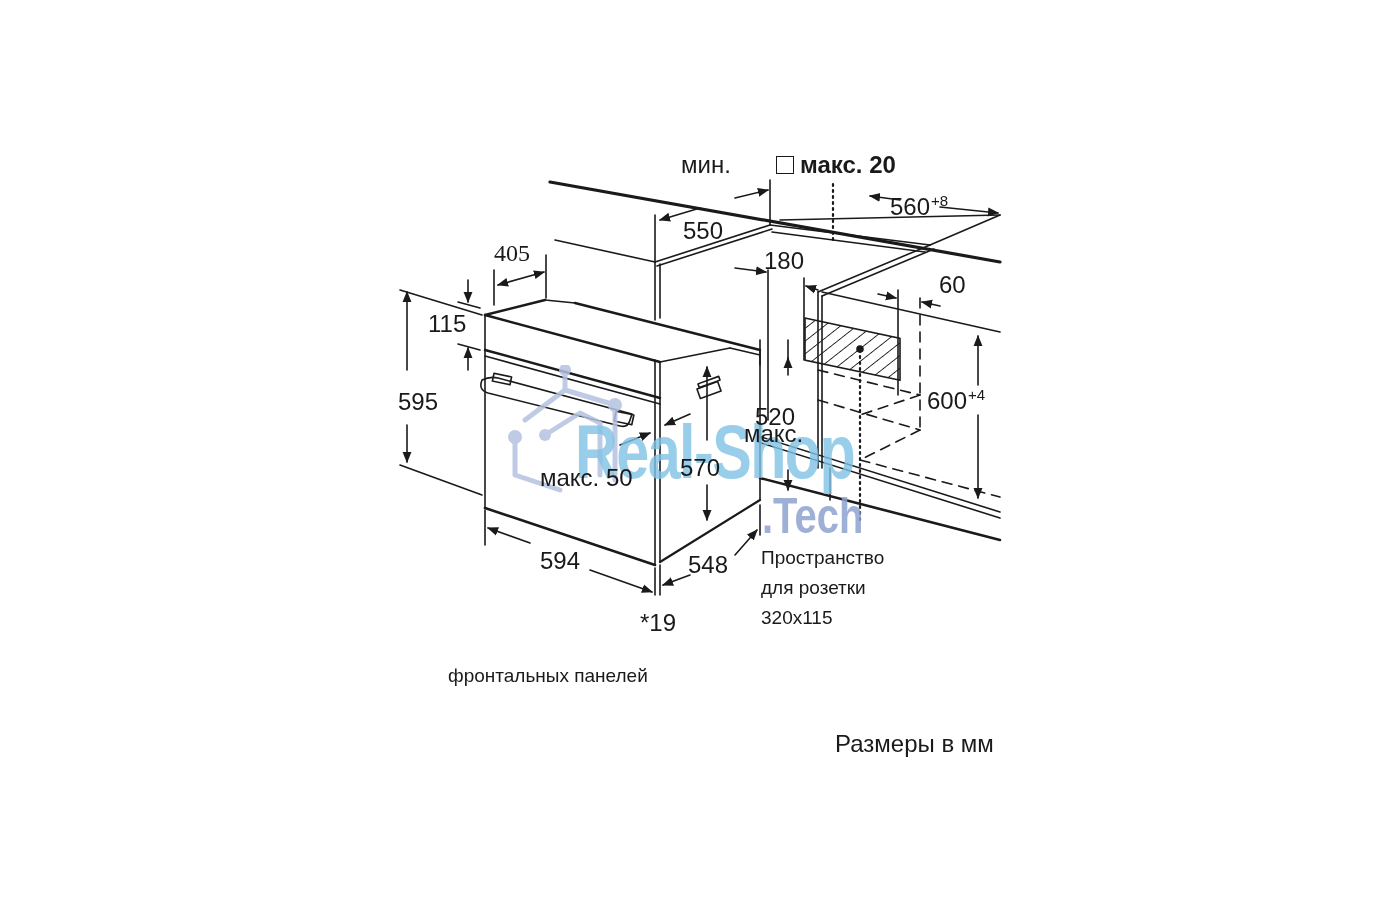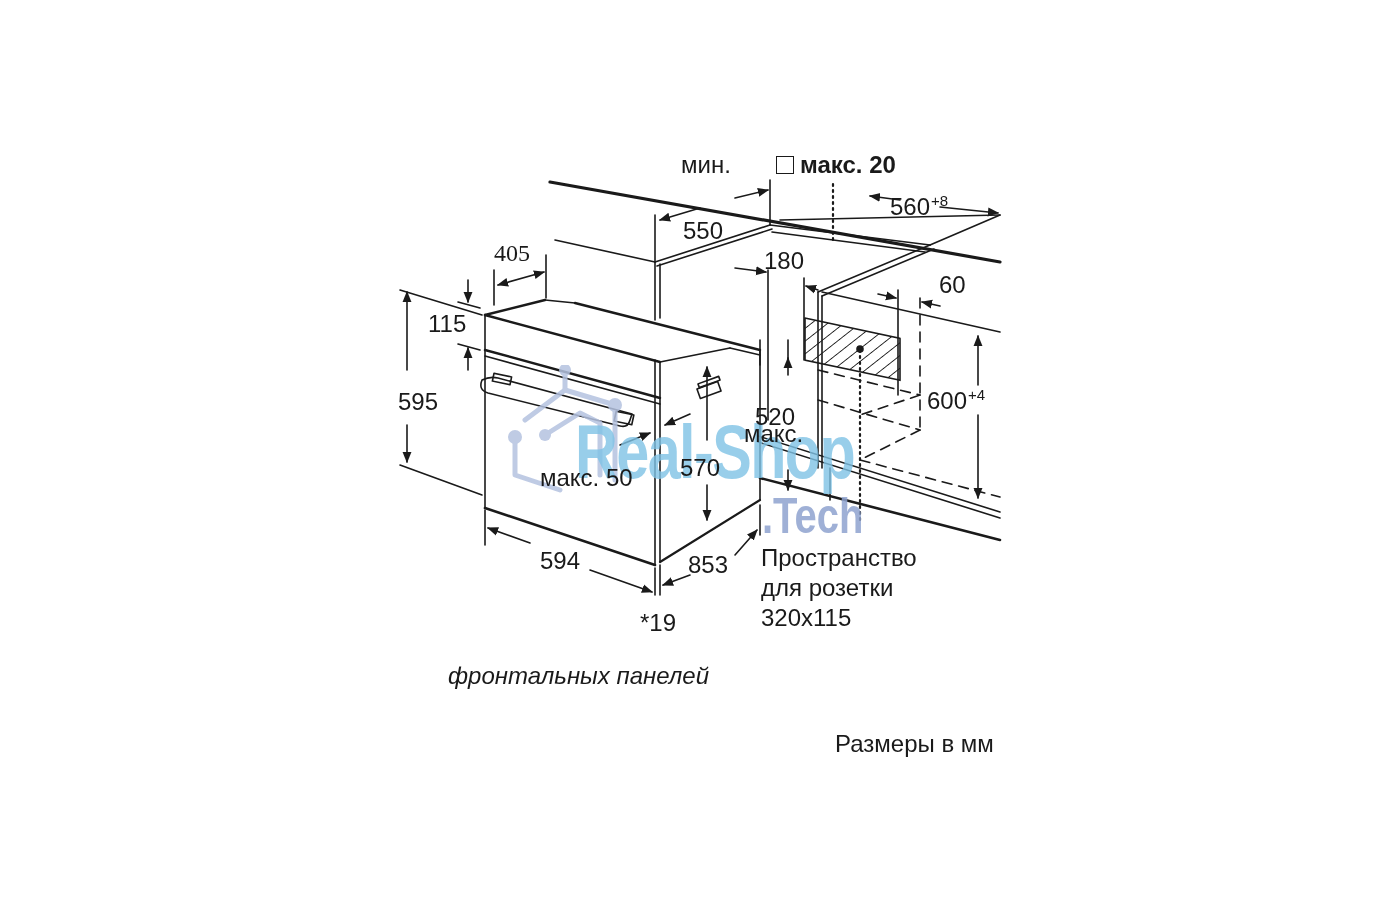--- a/index.html
+++ b/index.html
@@ -3,21 +3,21 @@
 <meta charset="utf-8">
 <style>
   html, body { margin: 0; padding: 0; }
   body {
     width: 1400px; height: 900px; background: #ffffff; position: relative; overflow: hidden;
     font-family: "Liberation Sans", "DejaVu Sans", sans-serif; color: #1a1a1a;
   }
   #diagram { position: absolute; left: 0; top: 0; width: 1400px; height: 900px; }
   .lbl { position: absolute; font-size: 24px; line-height: 26px; color: #1a1a1a; white-space: nowrap; }
   .lbl sup { font-size: 15px; vertical-align: 9px; margin-left: 1px; }
-  .note { position: absolute; font-size: 24px; line-height: 30px; color: #1a1a1a; }
+  .note { position: absolute; font-size: 19px; line-height: 30px; color: #1a1a1a; }
   .note div { white-space: nowrap; }
   .wm-text { position: absolute; font-family: "Liberation Sans", sans-serif; font-weight: bold; white-space: nowrap; }
 </style>
 </head>
 <body>
 
 <div id="diagram">
 
   <svg width="1400" height="900" viewBox="0 0 1400 900" style="position:absolute;left:0;top:0;">
     <defs>
@@ -190,27 +190,27 @@
   <div class="lbl" style="left:755px;top:404px;">520</div>
 
   <div class="lbl" style="left:927px;top:382px;">
     <span>600</span><sup>+4</sup>
   </div>
 
   <div class="lbl" style="left:540px;top:465px;">макс. 50</div>
   <div class="lbl" style="left:680px;top:455px;">570</div>
 
   <div class="lbl" style="left:540px;top:548px;">594</div>
-  <div class="lbl" style="left:688px;top:552px;">853</div>
+  <div class="lbl" style="left:688px;top:552px;">548</div>
   <div class="lbl" style="left:640px;top:610px;">*19</div>
 
   <div class="note" style="left:761px;top:543px;line-height:30px;">
     <div>Пространство</div>
     <div>для розетки</div>
     <div>320x115</div>
   </div>
 
   <div class="note" style="left:432px;top:661px;">
-    <div style="padding-left:16px;font-style:italic;">фронтальных панелей</div>
+    <div style="padding-left:16px;">фронтальных панелей</div>
   </div>
 
   <div class="lbl" style="left:835px;top:731px;">Размеры в мм</div>
 </div>
 
 </body></html>

